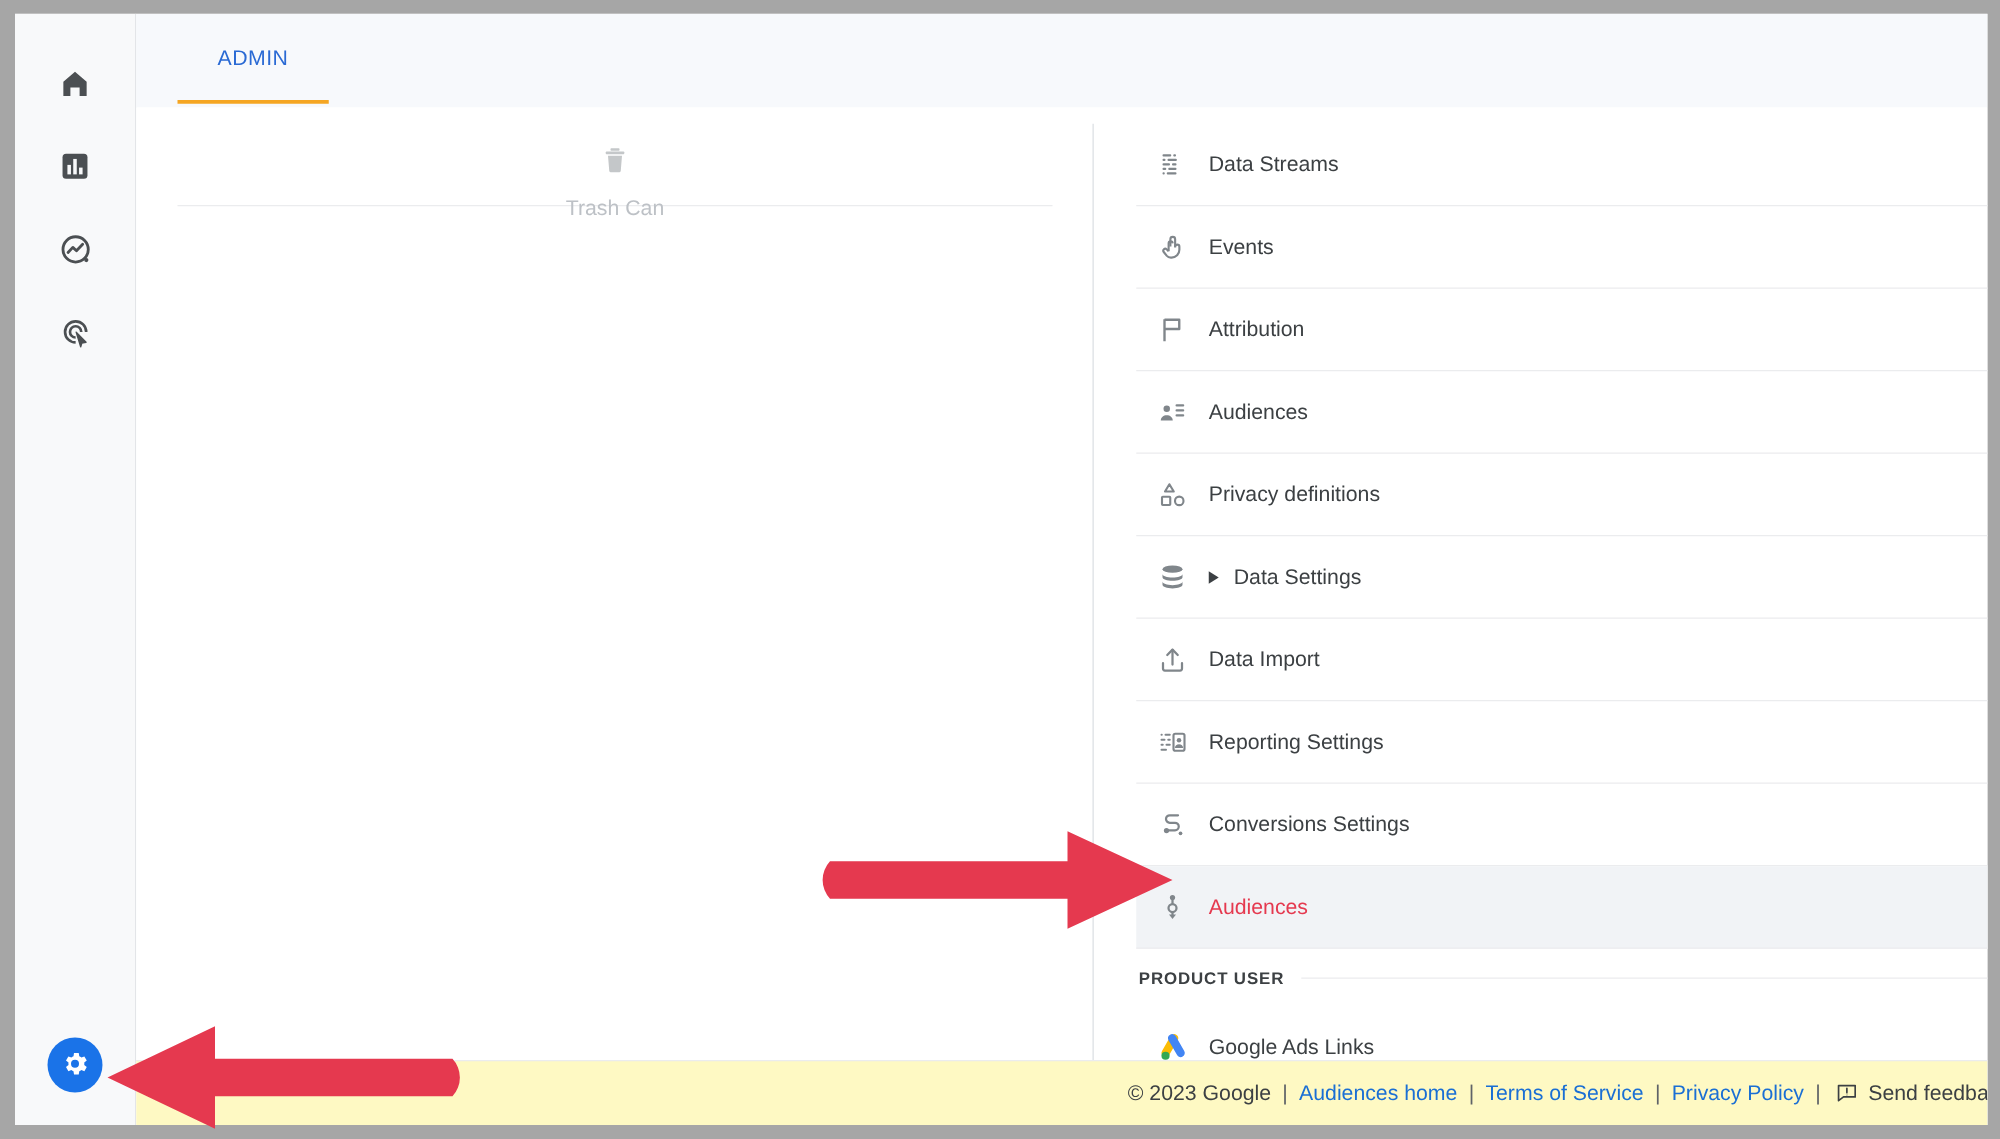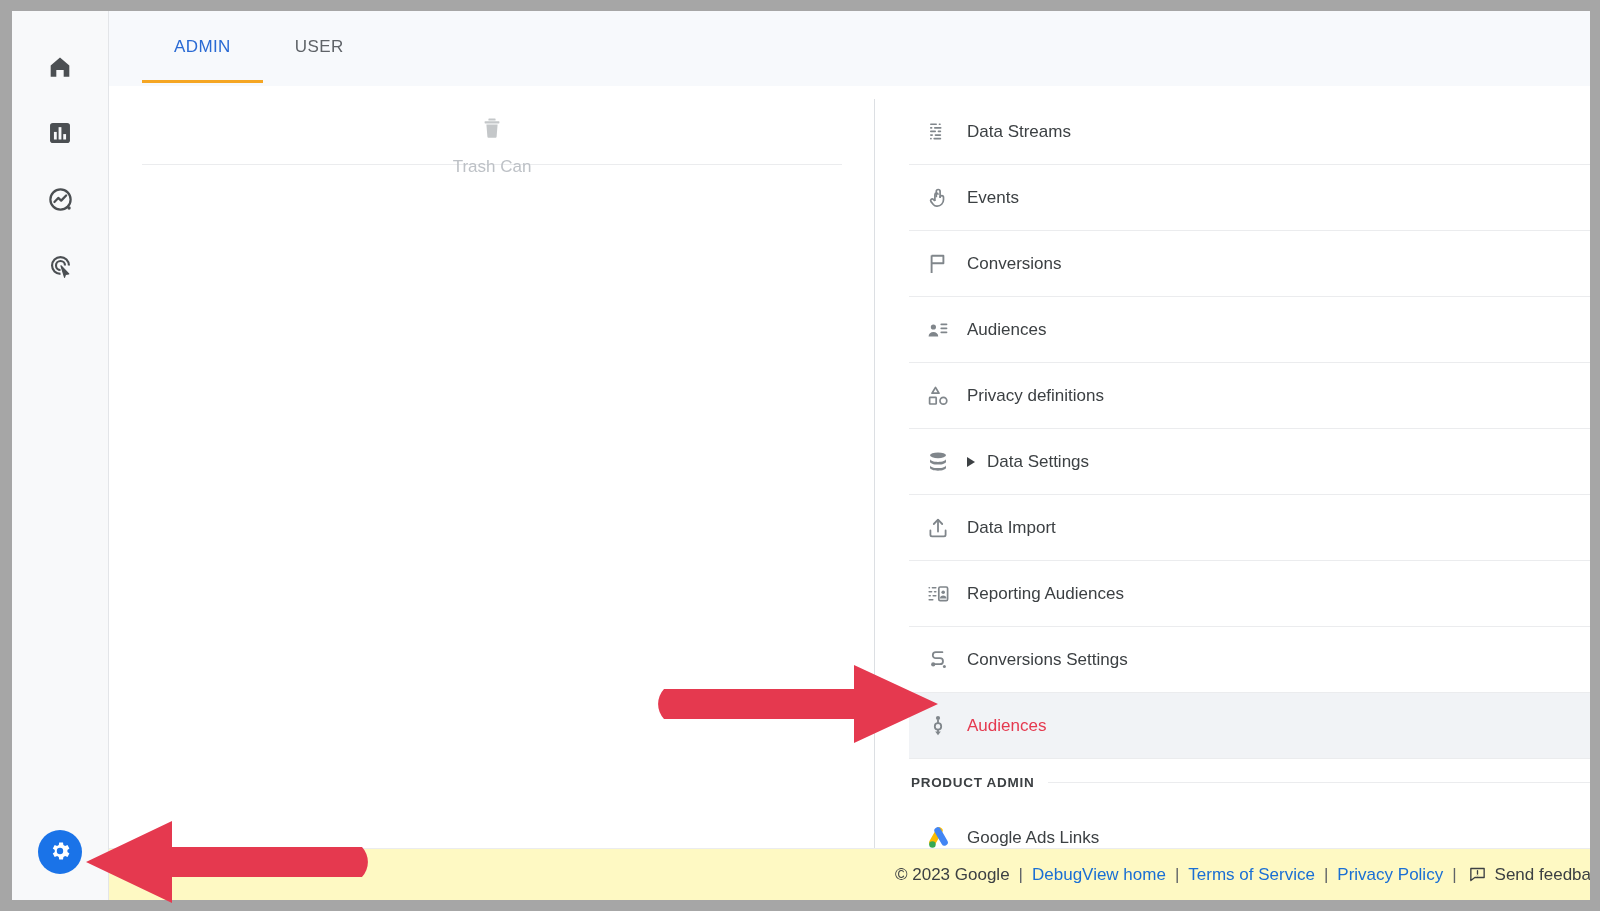--- a/index.html
+++ b/index.html
@@ -236,23 +236,20 @@
         </svg>
       </span>
     </button>
   </nav>
 
   <header id="header">
     <div id="tabs">
       <button class="tab active">
         <span>ADMIN</span>
       </button>
-      <button class="tab">
-        <span>USER</span>
-      </button>
     </div>
   </header>
 
   <main id="body-area">
 
     <div id="vdivider"></div>
 
     <section class="menu-col" id="col-left">
 
 
@@ -300,21 +297,21 @@
         <span class="m-label">Events</span>
       </div>
 
       <div class="menu-row">
         <span class="m-icon">
           <svg width="24" height="24" viewBox="0 0 24 24" fill="none" stroke="currentColor" stroke-width="1.9">
             <path d="M5.6 21V3.4"></path>
             <path d="M5.6 3.8h11.8v7.4H5.6" stroke-linejoin="round"></path>
           </svg>
         </span>
-        <span class="m-label">Conversions</span>
+        <span class="m-label">Attribution</span>
       </div>
 
       <div class="menu-row">
         <span class="m-icon">
           <svg width="24" height="24" viewBox="0 0 24 24" fill="currentColor">
             <circle cx="7.4" cy="9" r="2.6"></circle>
             <path d="M2.6 18.4c0-2.7 2.2-4.3 4.8-4.3s4.8 1.6 4.8 4.3z"></path>
             <rect x="14.4" y="5.4" width="7" height="1.8" rx=".9"></rect>
             <rect x="14.4" y="9.4" width="7" height="1.8" rx=".9"></rect>
             <rect x="14.4" y="13.4" width="7" height="1.8" rx=".9"></rect>
@@ -365,21 +362,21 @@
             <rect x="2.4" y="9" width="4" height="1.6" rx=".8"></rect>
               <rect x="7.8" y="9" width="2.8" height="1.6" rx=".8"></rect>
             <rect x="2.4" y="13" width="2.6" height="1.6" rx=".8"></rect>
               <rect x="6.4" y="13" width="4.2" height="1.6" rx=".8"></rect>
             <rect x="2.4" y="17" width="5.2" height="1.6" rx=".8"></rect>
             <rect x="12.8" y="5" width="8.8" height="13.6" rx="1.4" fill="none" stroke="currentColor" stroke-width="1.7"></rect>
             <circle cx="17.2" cy="10.2" r="1.8"></circle>
             <path d="M13.9 16.4c0-1.9 1.5-3 3.3-3s3.3 1.1 3.3 3z"></path>
           </svg>
         </span>
-        <span class="m-label">Reporting Audiences</span>
+        <span class="m-label">Reporting Settings</span>
       </div>
 
       <div class="menu-row">
         <span class="m-icon">
           <svg width="24" height="24" viewBox="0 0 24 24" fill="none" stroke="currentColor" stroke-width="1.8">
             <path d="M16.4 4.2H9.8a3 3 0 0 0 0 6h4.2a3 3 0 0 1 0 6H8.2" stroke-linecap="round"></path>
             <circle cx="7.2" cy="16.4" r="2.1" fill="currentColor" stroke="none"></circle>
             <circle cx="18.4" cy="18.6" r="1.5" fill="currentColor" stroke="none"></circle>
           </svg>
         </span>
@@ -393,21 +390,21 @@
             <rect x="11.1" y="5.6" width="1.8" height="4.2"></rect>
             <circle cx="12" cy="12.4" r="3.2" fill="none" stroke="currentColor" stroke-width="1.8"></circle>
             <rect x="11.1" y="15.2" width="1.8" height="3.6"></rect>
             <path d="M9.2 17.6 12 21.2l2.8-3.6z"></path>
           </svg>
         </span>
         <span class="m-label">Audiences</span>
       </div>
 
       <div id="product-links-head">
-        <span class="pl-text">PRODUCT ADMIN</span>
+        <span class="pl-text">PRODUCT USER</span>
         <span class="pl-rule"></span>
       </div>
 
       <div class="menu-row" style="border-bottom:none;">
         <span class="m-icon">
           <svg width="27" height="27" viewBox="0 0 24 24">
             <path d="M10.2 3.4 4.1 14a2.9 2.9 0 0 0 1.1 4 2.9 2.9 0 0 0 4-1.1l6.1-10.5a2.9 2.9 0 0 0-1.1-4 2.9 2.9 0 0 0-4 1z" fill="#fbbc04"></path>
             <path d="M13.8 3.4 19.9 14a2.9 2.9 0 0 1-1.1 4 2.9 2.9 0 0 1-4-1.1L8.7 6.4a2.9 2.9 0 0 1 1.1-4 2.9 2.9 0 0 1 4 1z" fill="#4285f4"></path>
             <circle cx="6.6" cy="17.4" r="2.9" fill="#34a853"></circle>
           </svg>
@@ -415,21 +412,21 @@
         <span class="m-label">Google Ads Links</span>
       </div>
 
     </section>
   </main>
 
   <footer id="footer">
     <div id="footer-inner">
       <span class="f-text">© 2023 Google</span>
       <span class="f-sep">|</span>
-      <a>DebugView home</a>
+      <a>Audiences home</a>
       <span class="f-sep">|</span>
       <a>Terms of Service</a>
       <span class="f-sep">|</span>
       <a>Privacy Policy</a>
       <span class="f-sep">|</span>
       <span id="feedback-icon">
         <svg width="19" height="19" viewBox="0 0 24 24" fill="none" stroke="currentColor" stroke-width="1.7">
           <path d="M3.6 4.4h16.8v11.4H8.6l-5 3.8z" stroke-linejoin="round"></path>
           <path d="M12 7.2v4.2" stroke-linecap="round"></path>
           <circle cx="12" cy="13.4" r=".1" stroke-width="1.8" stroke-linecap="round"></circle>

